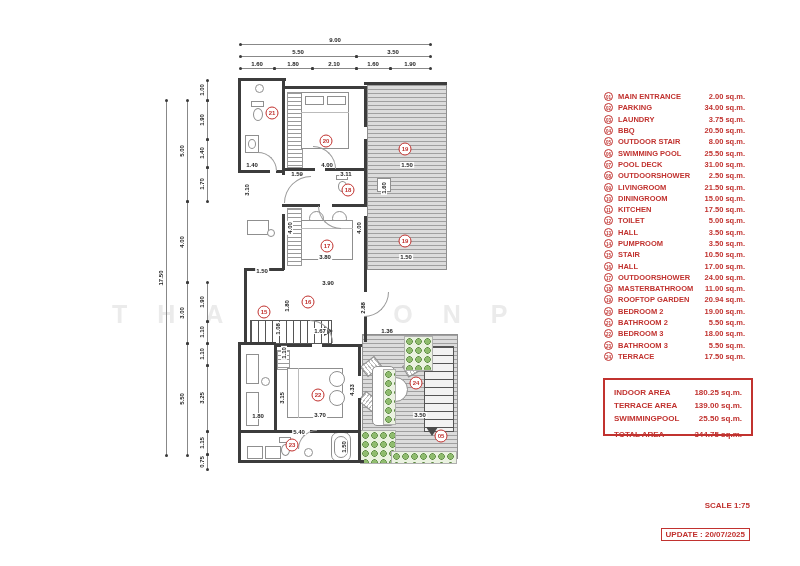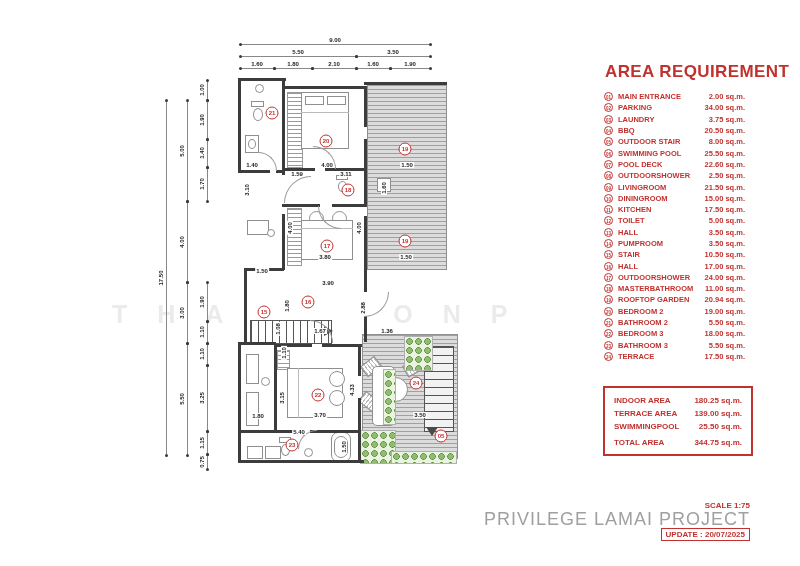--- a/index.html
+++ b/index.html
@@ -43,21 +43,21 @@
   .dimlab.rot{transform:translate(-50%,-50%) rotate(-90deg);}
   
   .legend-title{position:absolute;left:605px;top:62px;color:#c1322f;font-size:17px;
                 font-weight:bold;letter-spacing:.4px;z-index:3;}
   .legend-rows{position:absolute;left:604px;top:91px;width:141px;z-index:3;}
   .lrow{display:flex;align-items:center;height:11.3px;color:#c1322f;font-weight:bold;font-size:7.5px;}
   .lbadge{flex:none;width:9px;height:9px;border:1px solid #c1322f;border-radius:50%;
           font-size:4.5px;line-height:9px;text-align:center;box-sizing:border-box;}
   .lab{margin-left:5px;white-space:nowrap;}
   .val{margin-left:auto;white-space:nowrap;}
-  .sumbox{position:absolute;left:603px;top:386px;width:150px;height:70px;border:2px solid #c1322f;
+  .sumbox{position:absolute;left:603px;top:378px;width:150px;height:58px;border:2px solid #c1322f;
           box-sizing:border-box;padding:6px 9px 0 9px;z-index:3;}
   .srow{display:flex;color:#c1322f;font-weight:bold;font-size:8px;height:13px;align-items:center;}
   .srow.total{margin-top:3px;}
   
   .tb-floorplan{position:absolute;right:50px;top:484px;color:#a0a0a0;font-size:17px;
                 letter-spacing:1.5px;z-index:3;}
   .tb-scale{position:absolute;right:50px;top:501px;color:#c1322f;font-size:8px;font-weight:bold;z-index:3;}
   .tb-project{position:absolute;right:50px;top:509px;color:#a0a0a0;font-size:18px;
               letter-spacing:1px;z-index:3;}
   .tb-update{position:absolute;right:50px;top:528px;color:#c1322f;font-size:8px;font-weight:bold;
@@ -301,21 +301,20 @@
       <div class="badge" style="left: 327px; top: 246px;">17</div>
       <div class="badge" style="left: 405px; top: 241px;">19</div>
       <div class="badge" style="left: 308px; top: 302px;">16</div>
       <div class="badge" style="left: 264px; top: 312px;">15</div>
       <div class="badge" style="left: 318px; top: 395px;">22</div>
       <div class="badge" style="left: 416px; top: 383px;">24</div>
       <div class="badge" style="left: 441px; top: 436px;">05</div>
       <div class="badge" style="left: 292px; top: 445px;">23</div>
     </div>
 
-  <div class="legend-title">AREA REQUIREMENT</div>
   <div class="legend-rows">
       <div class="lrow">
         <span class="lbadge">01</span>
         <span class="lab">MAIN ENTRANCE</span>
         <span class="val">2.00 sq.m.</span>
       </div>
       <div class="lrow">
         <span class="lbadge">02</span>
         <span class="lab">PARKING</span>
         <span class="val">34.00 sq.m.</span>
@@ -336,21 +335,21 @@
         <span class="val">8.00 sq.m.</span>
       </div>
       <div class="lrow">
         <span class="lbadge">06</span>
         <span class="lab">SWIMMING POOL</span>
         <span class="val">25.50 sq.m.</span>
       </div>
       <div class="lrow">
         <span class="lbadge">07</span>
         <span class="lab">POOL DECK</span>
-        <span class="val">22.60 sq.m.</span>
+        <span class="val">31.00 sq.m.</span>
       </div>
       <div class="lrow">
         <span class="lbadge">08</span>
         <span class="lab">OUTDOORSHOWER</span>
         <span class="val">2.50 sq.m.</span>
       </div>
       <div class="lrow">
         <span class="lbadge">09</span>
         <span class="lab">LIVINGROOM</span>
         <span class="val">21.50 sq.m.</span>
@@ -444,15 +443,14 @@
         <span>SWIMMINGPOOL</span>
         <span class="val">25.50 sq.m.</span>
       </div>
       <div class="srow total">
         <span>TOTAL AREA</span>
         <span class="val">344.75 sq.m.</span>
       </div>
     </div>
 
   <div class="tb-scale">SCALE 1:75</div>
-  <div class="tb-project">PRIVILEGE LAMAI PROJECT</div>
   <div class="tb-update">UPDATE : 20/07/2025</div>
 </div>
 
 </body></html>

